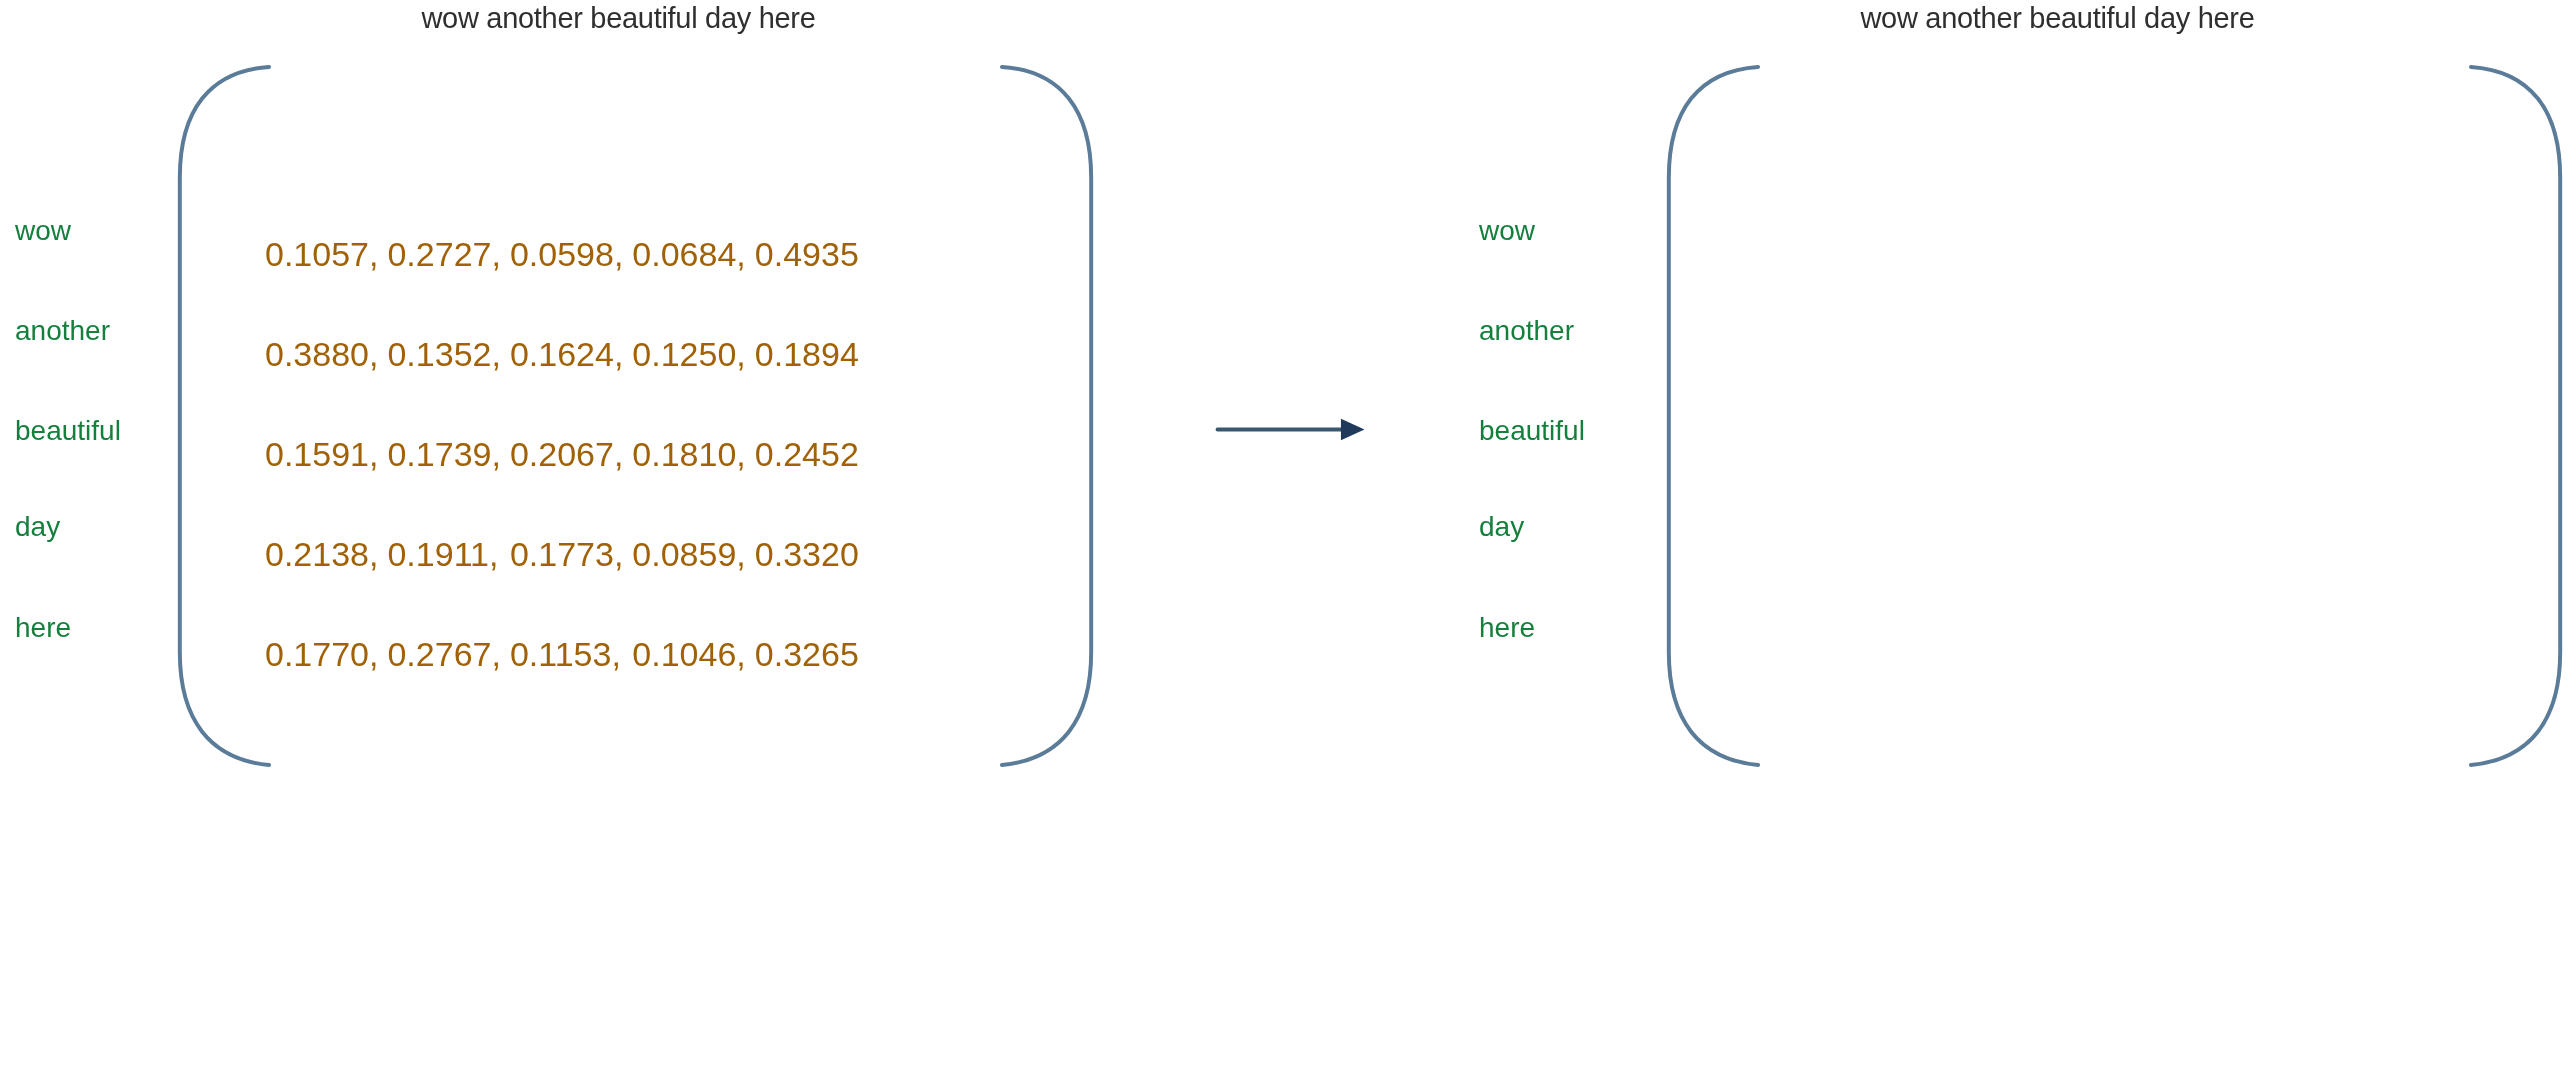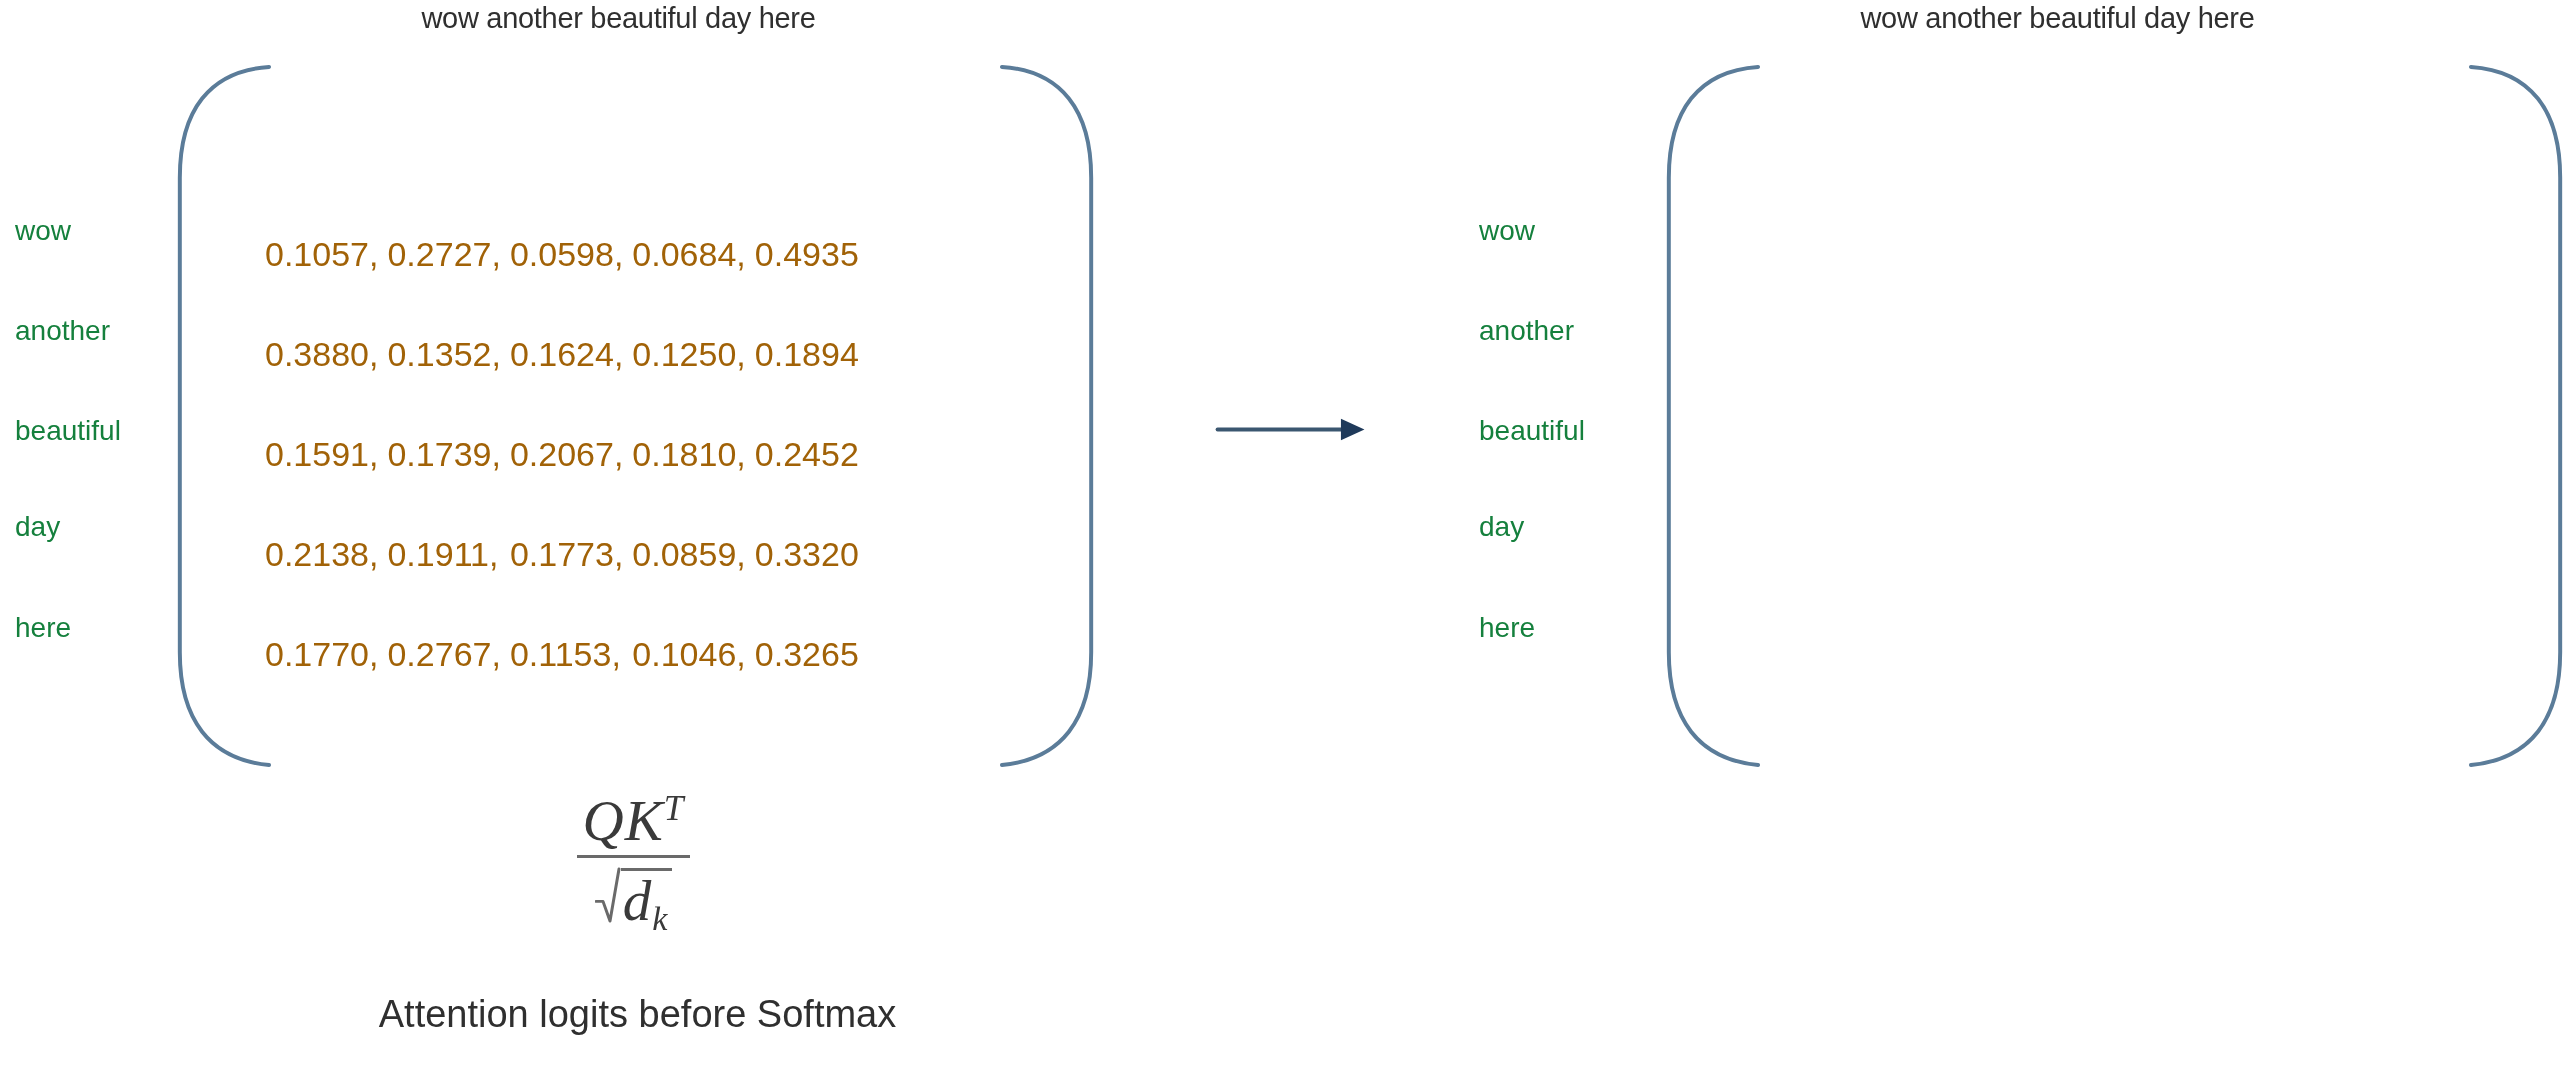--- a/index.html
+++ b/index.html
@@ -256,38 +256,21 @@
         <tr>
           <td class="c0">0.1770,</td>
           <td class="c1">0.2767,</td>
           <td class="c2">0.1153,</td>
           <td class="c3">0.1046,</td>
           <td class="c4">0.3265</td>
         </tr>
       </tbody>
     </table>
 
-    <div class="formula">
-      <span class="frac">
-        <span class="num"><span>QK</span><sup>T</sup></span>
-        <span class="bar"></span>
-        <span class="den">
-          <span class="sqrt-wrap">
-            <span class="radical">
-              <svg viewBox="0 0 26 58" preserveAspectRatio="none">
-                <path d="M1 36 L 8 36 L 15 56 L 24 3" fill="none" stroke="#6a6a6a" stroke-width="3" stroke-linecap="round" stroke-linejoin="round"></path>
-              </svg>
-            </span>
-            <span class="radicand"><span>d</span><sub>k</sub></span>
-          </span>
-        </span>
-      </span>
-    </div>
-
-    <div class="caption">Attention logits before Softmax</div>
+
   </div>
 
   <div id="arrow">
     <svg viewBox="0 0 156 48">
       <line x1="2" y1="24" x2="132" y2="24" stroke="#3b5770" stroke-width="4" stroke-linecap="round"></line>
       <path d="M128 13 L 152 24 L 128 35 Z" fill="#1f3a5a"></path>
     </svg>
   </div>
 
   <div class="panel" id="panel-right">

